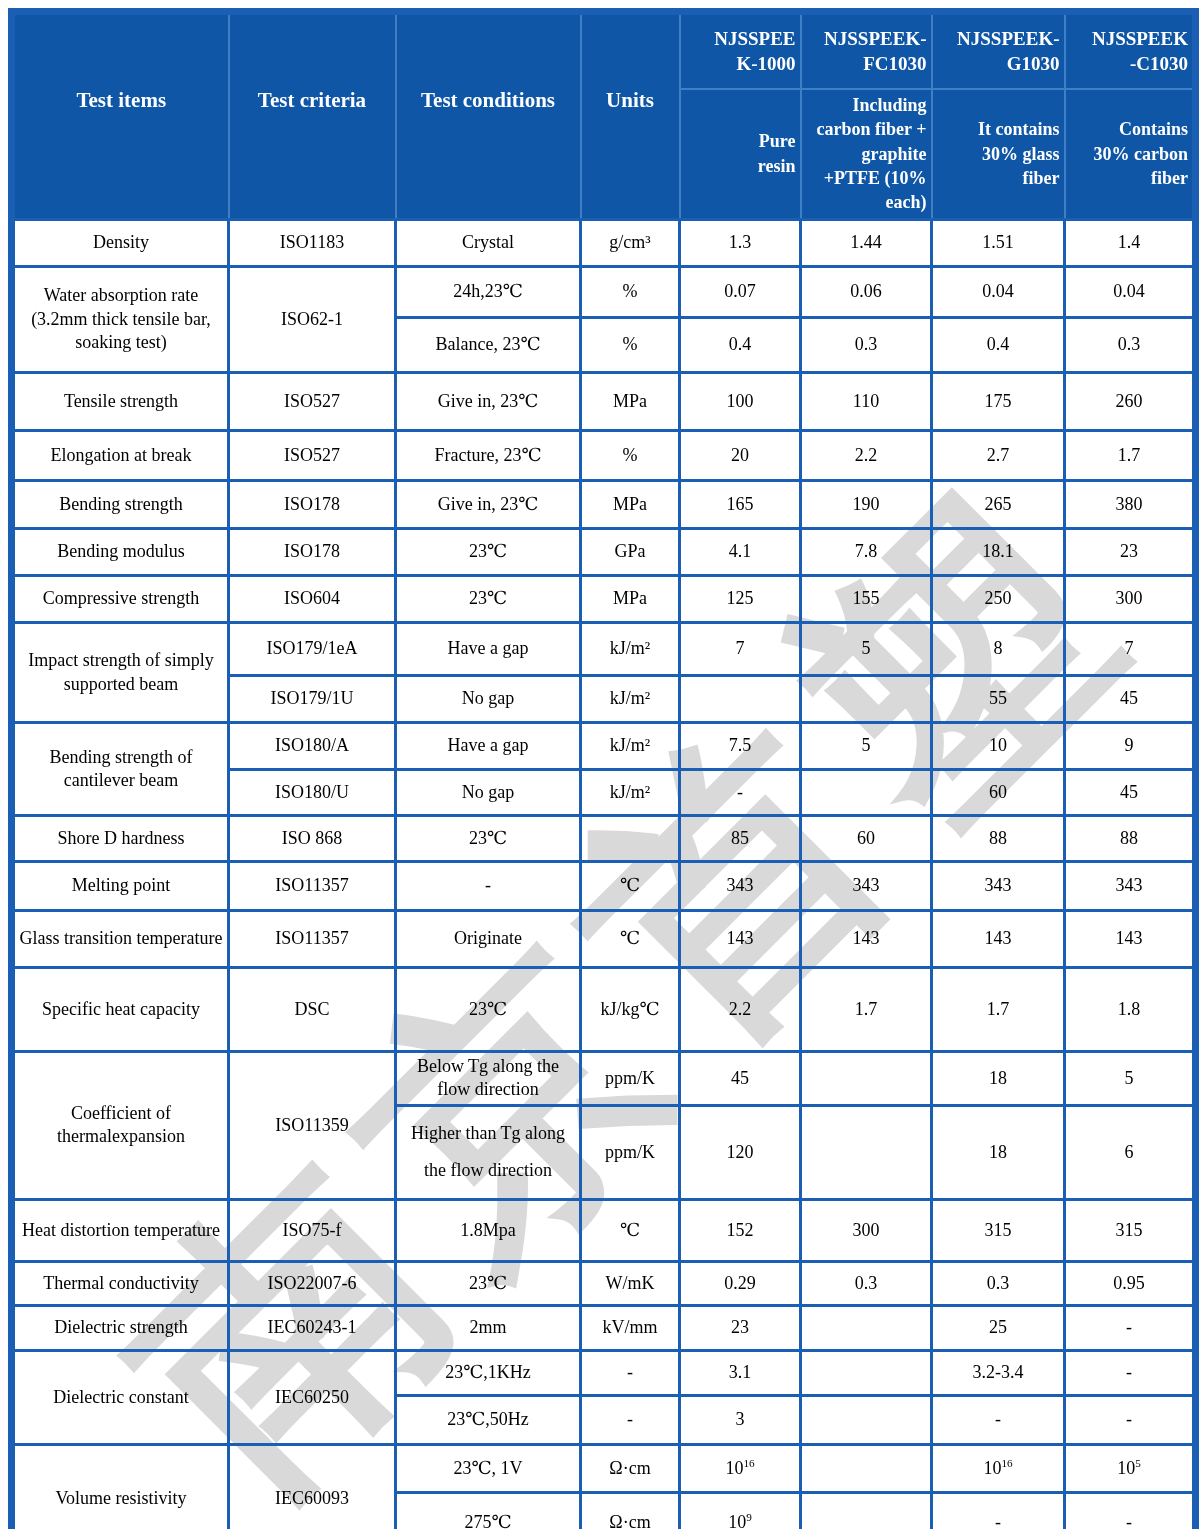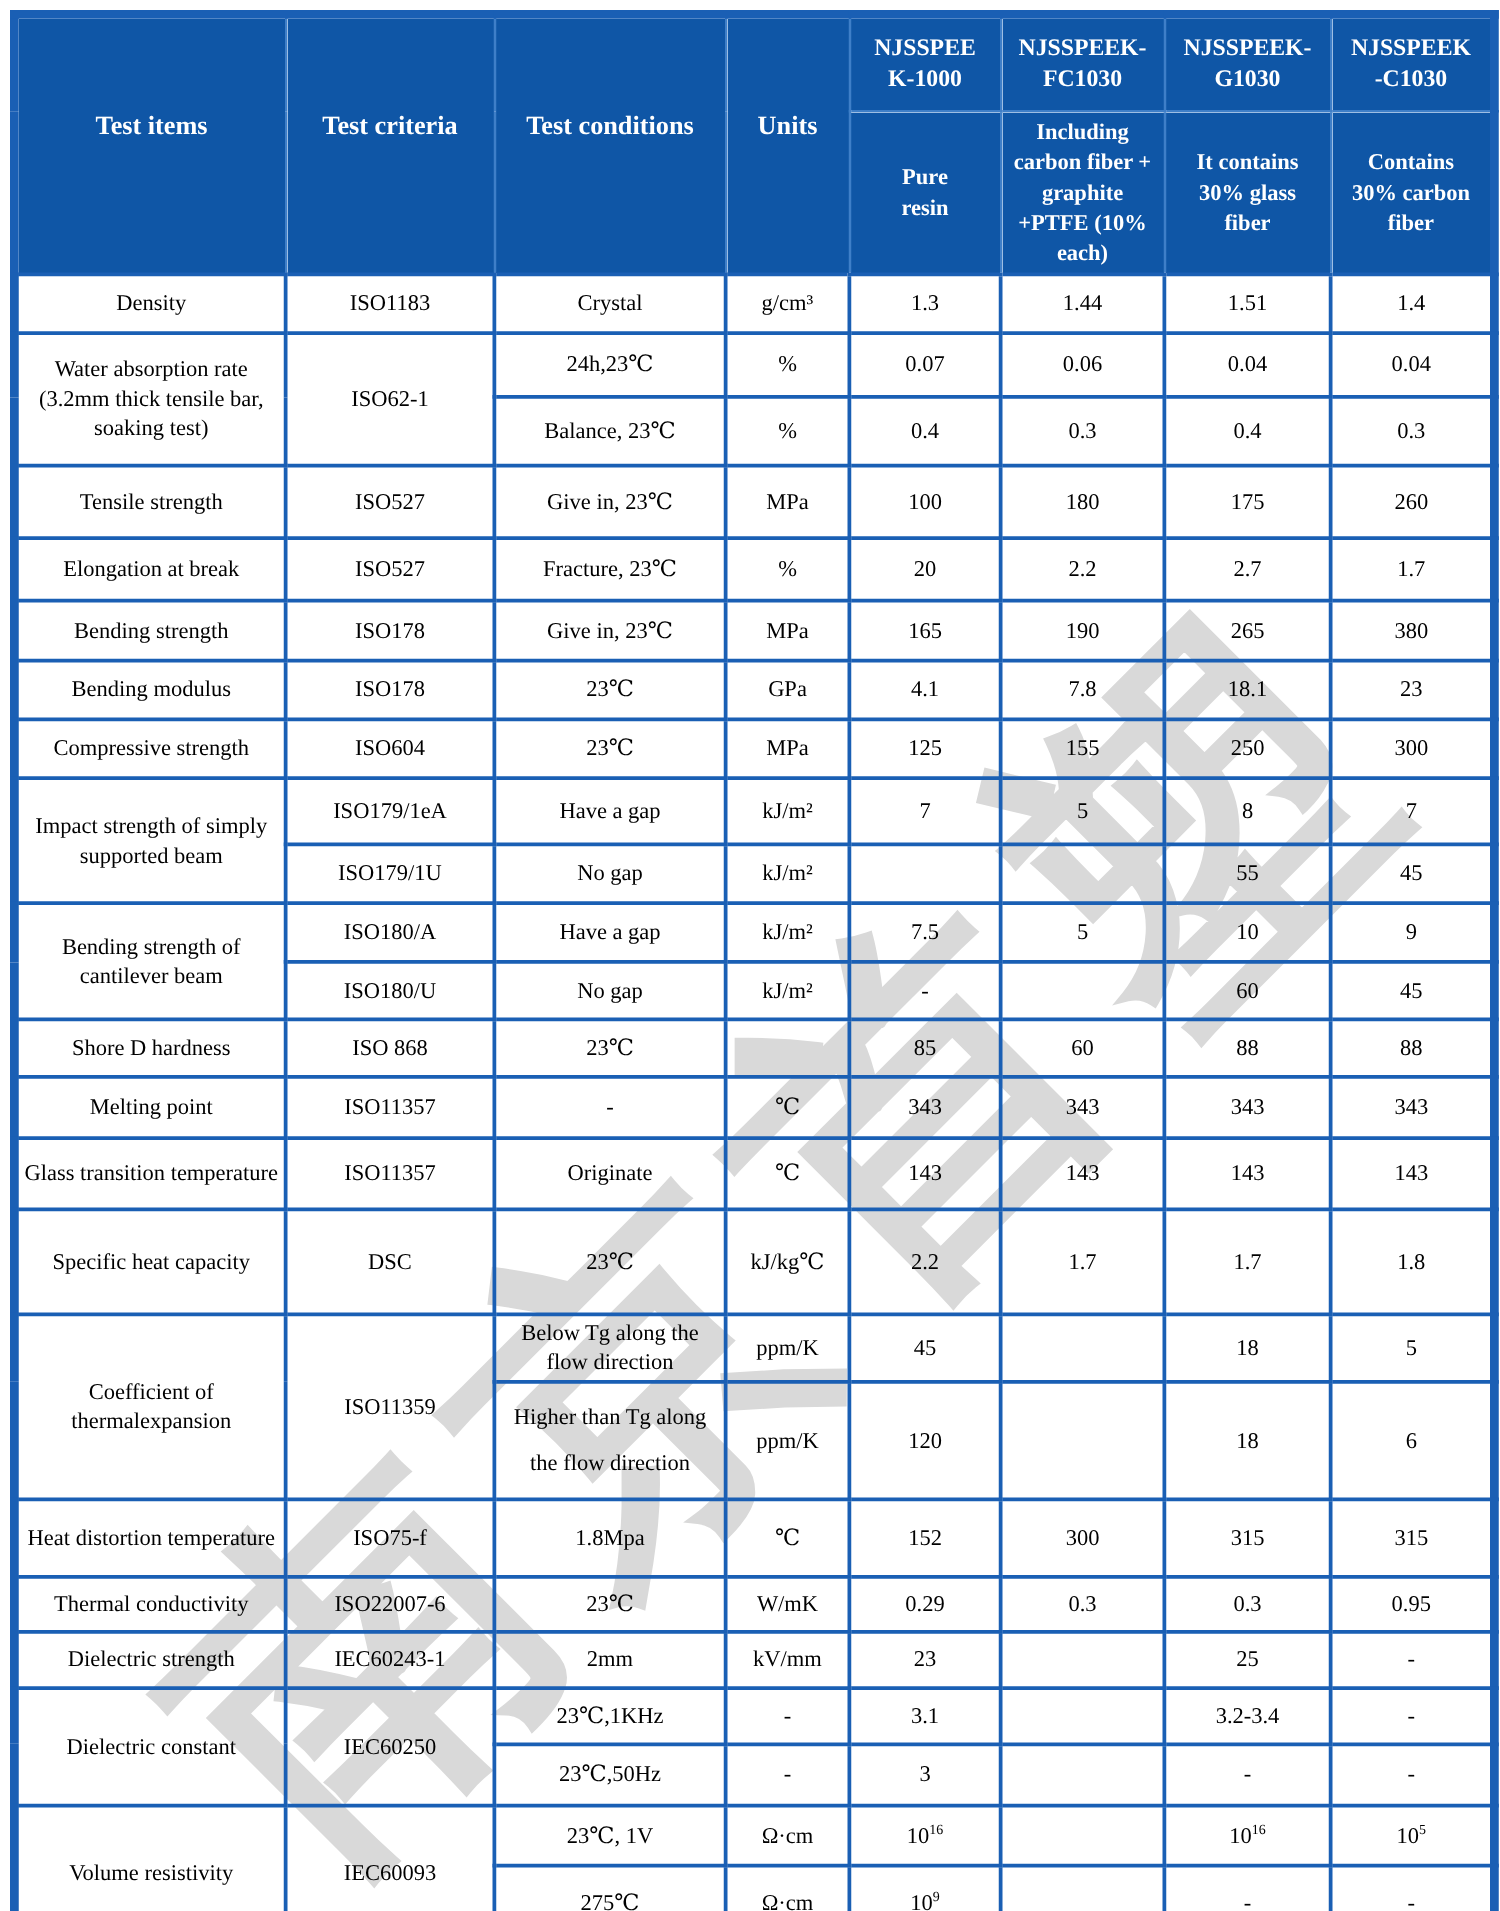--- a/index.html
+++ b/index.html
@@ -53,21 +53,21 @@
   td.hcell{
     background:var(--header_bg,#0f56a6);
     color:#fff;
     font-weight:bold;
     border:2px solid var(--header_sep,#3f7fc8);
   }
   tr.hrow2 td.hcell{border-bottom:3px solid var(--grid,#1a5fb4);}
   td.hcol{font-size:21px;padding-bottom:34px;}
   td.pname{font-size:19px;line-height:1.35;}
   td.pdesc{font-size:18px;line-height:1.35;}
-  .pre{white-space:pre-line;}
+  .pre{white-space:pre-line;text-align:right;}
   td.loose{line-height:2.05;}
   sup{font-size:0.62em;line-height:0;}
 </style>
 </head>
 <body>
 
 <div class="wm">南京首塑</div>
 
 <table class="spec">
   <colgroup>
@@ -138,21 +138,21 @@
       <td>0.3</td>
       <td>0.4</td>
       <td>0.3</td>
     </tr>
     <tr style="height:58px">
       <td>Tensile strength</td>
       <td>ISO527</td>
       <td>Give in, 23℃</td>
       <td>MPa</td>
       <td>100</td>
-      <td>180</td>
+      <td>110</td>
       <td>175</td>
       <td>260</td>
     </tr>
     <tr style="height:50px">
       <td>Elongation at break</td>
       <td>ISO527</td>
       <td>Fracture, 23℃</td>
       <td>%</td>
       <td>20</td>
       <td>2.2</td>

